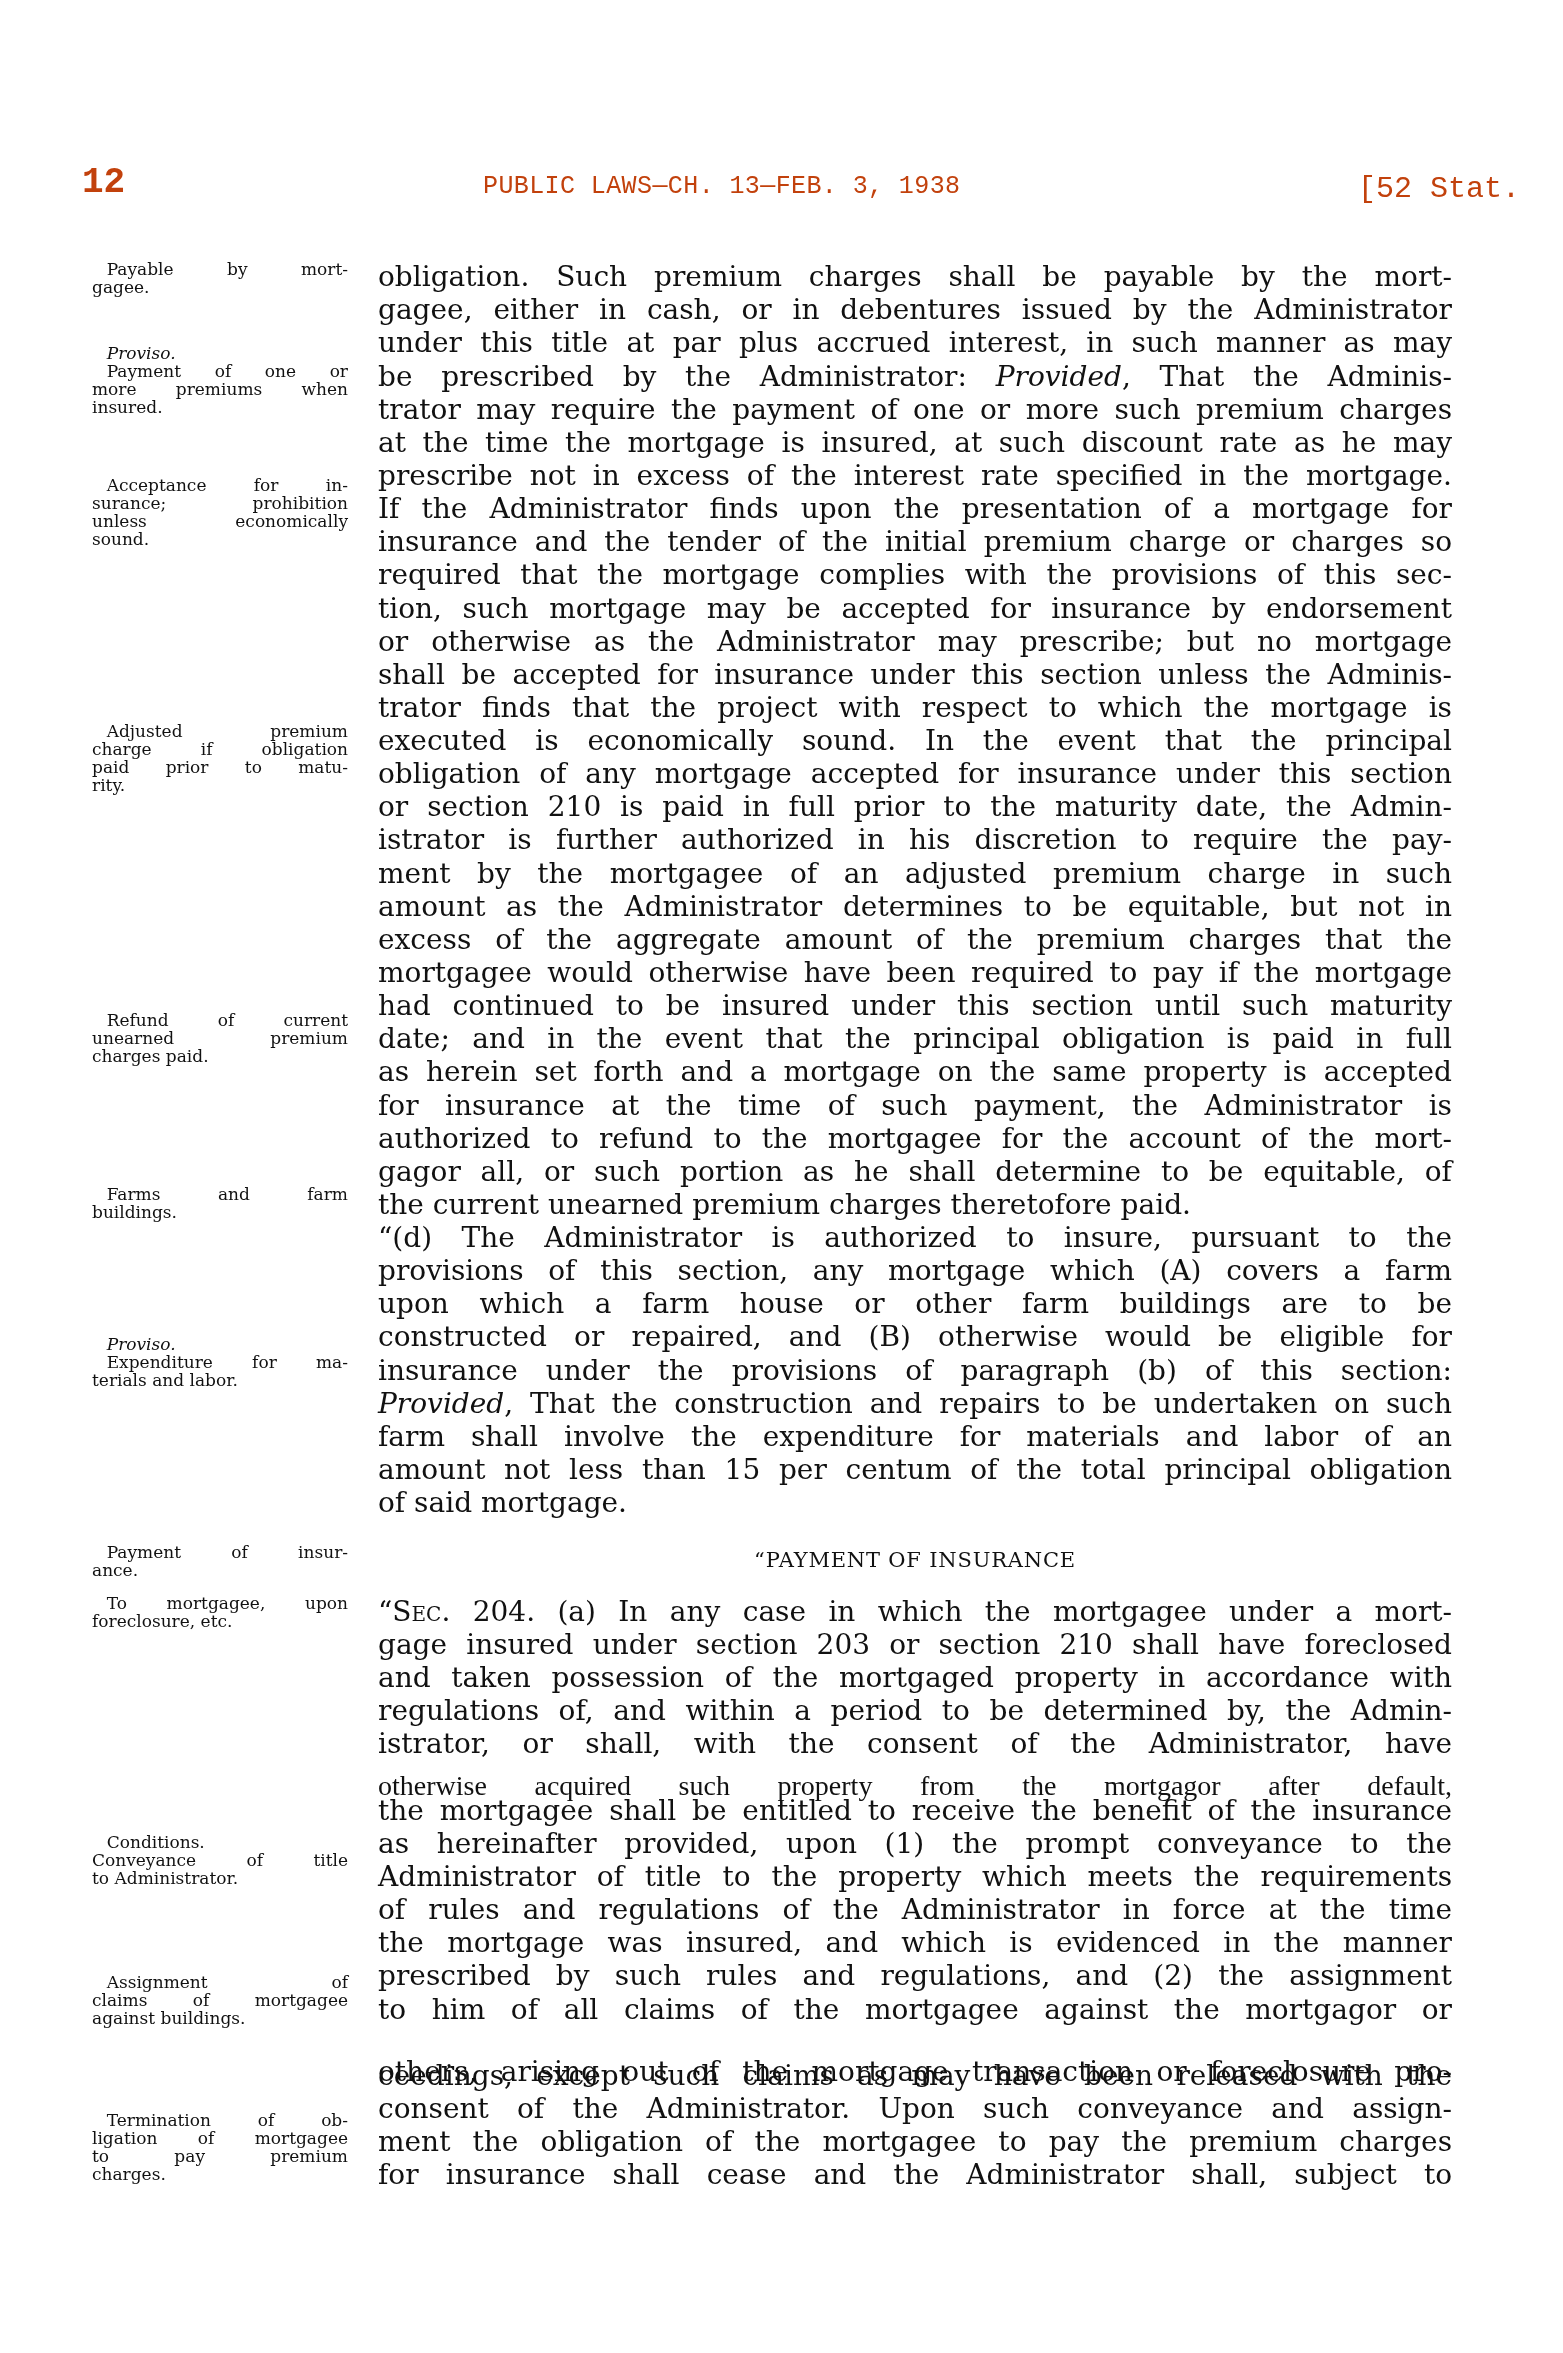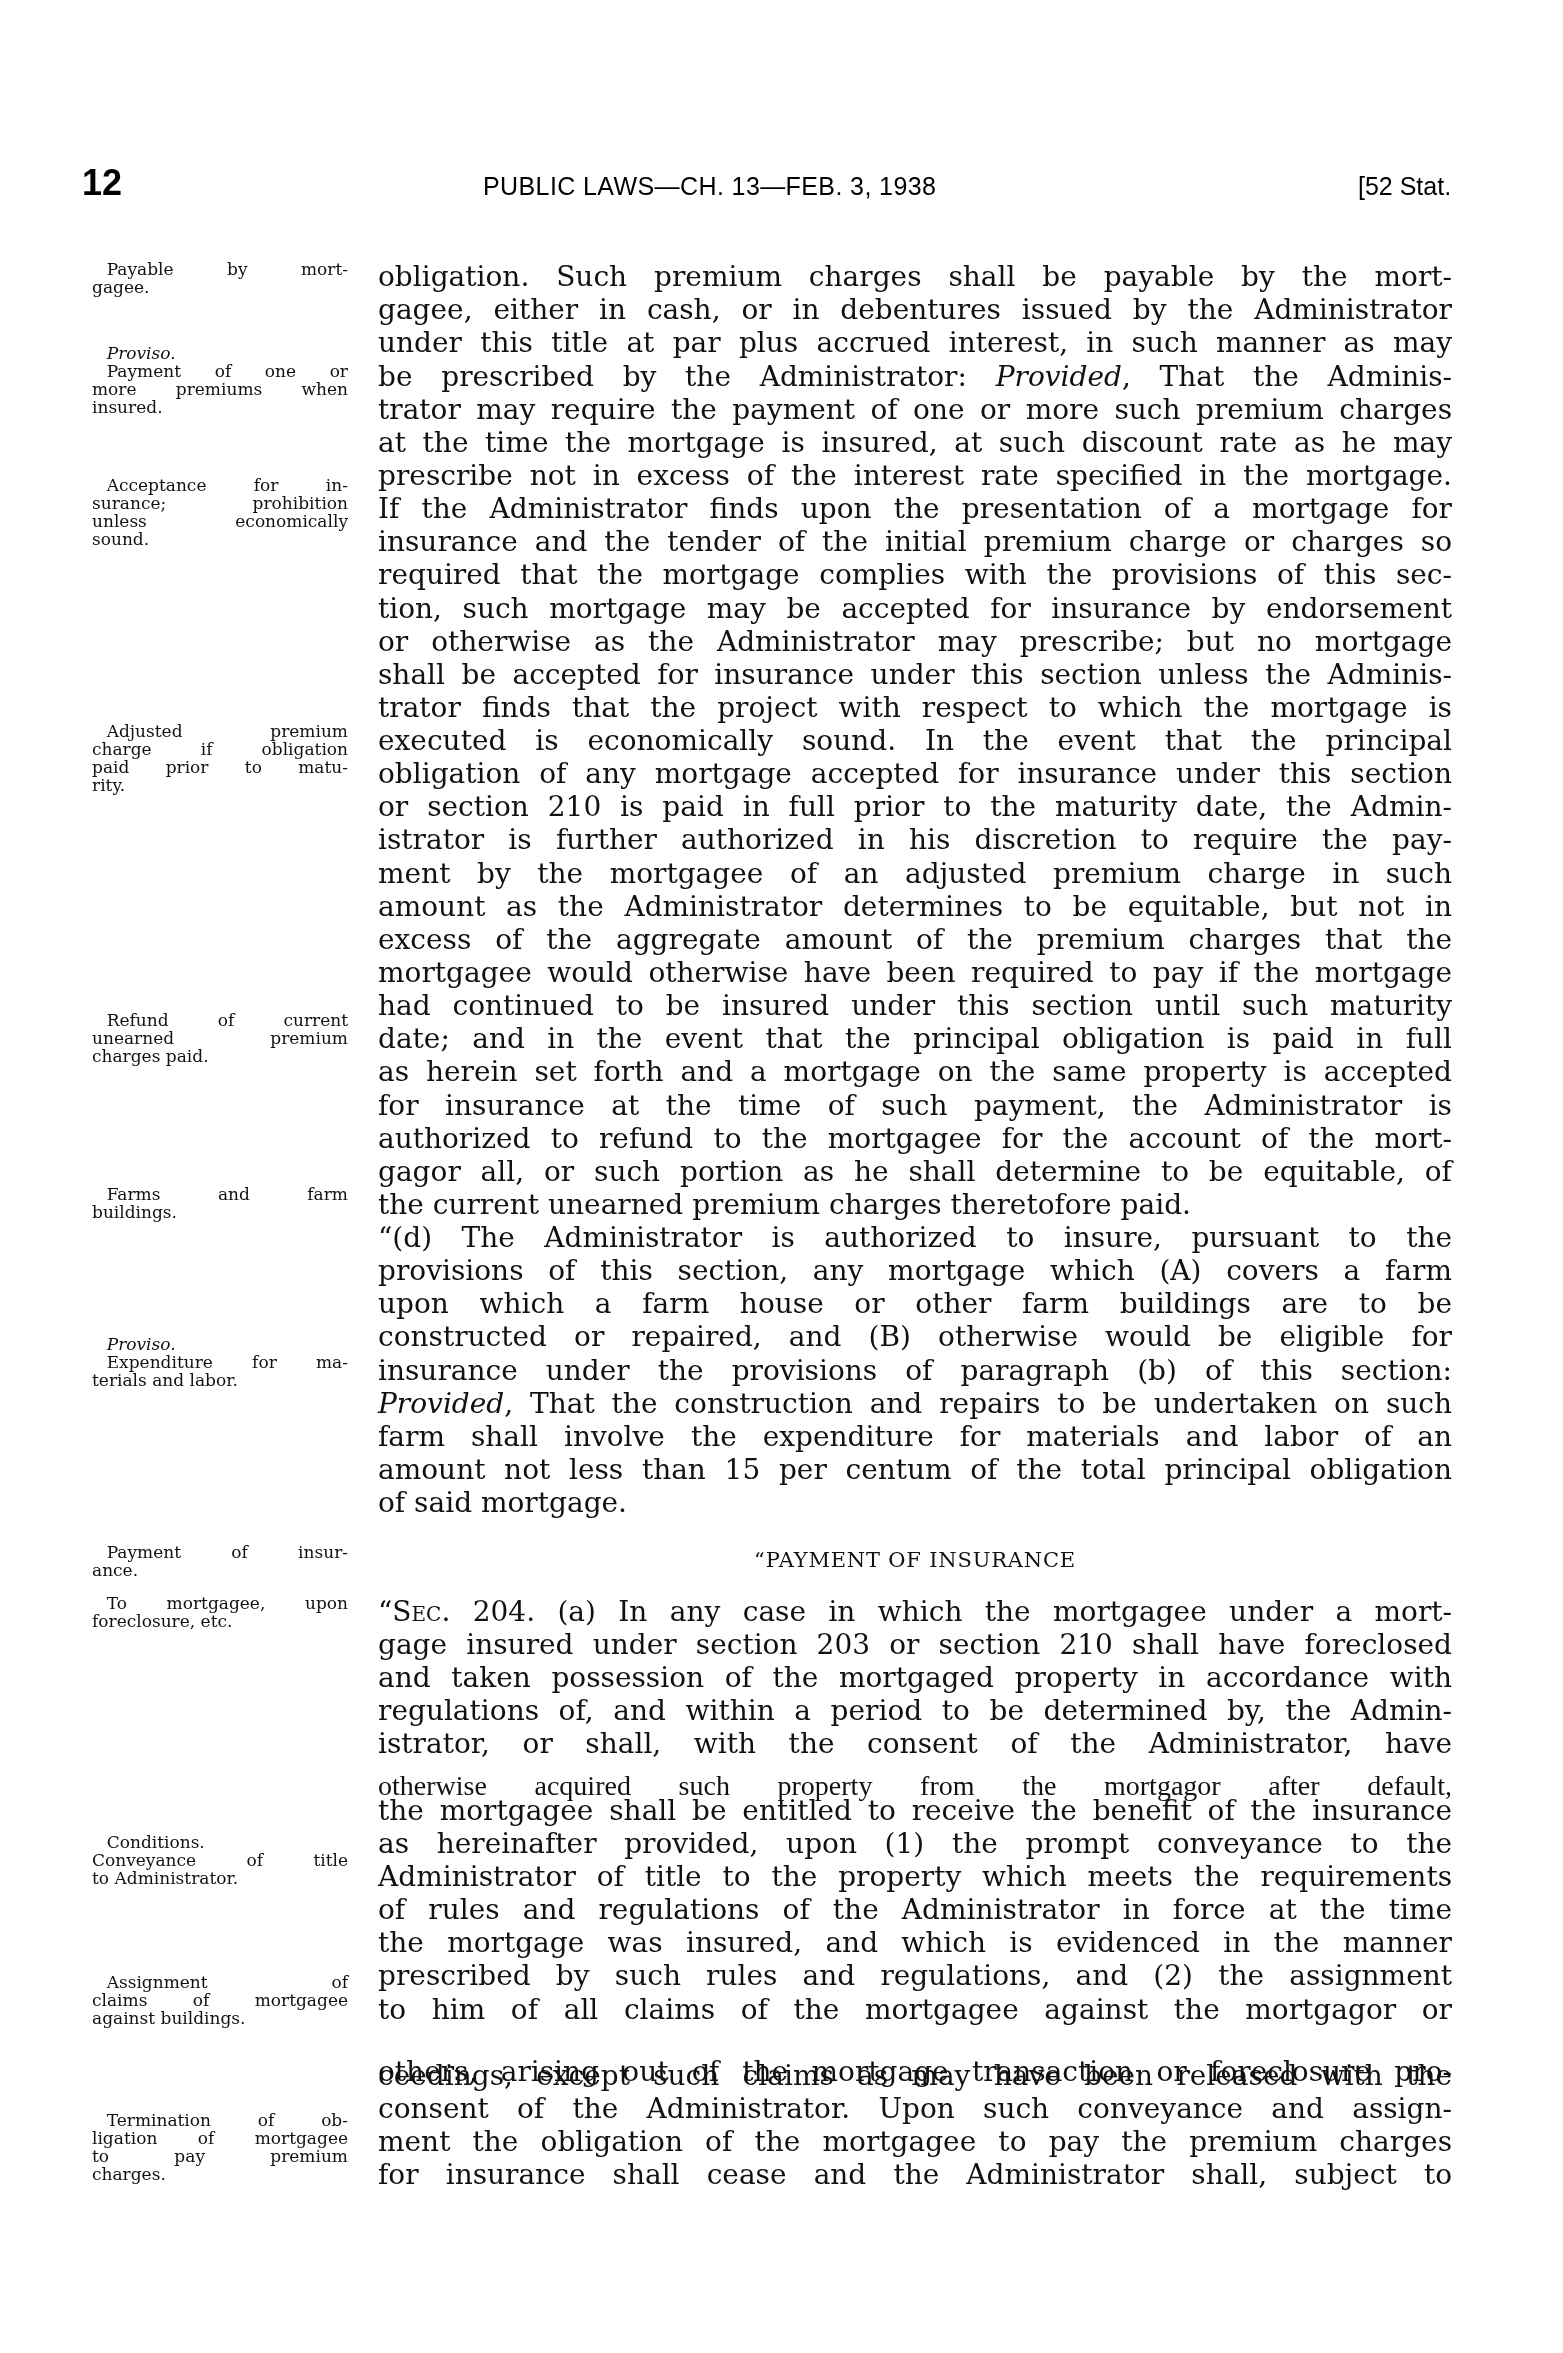--- a/index.html
+++ b/index.html
@@ -1,20 +1,20 @@
 <!DOCTYPE html>
 <html style="font-size:13px"><head>
 <meta charset="utf-8">
 <style>
   html, body { margin:0; padding:0; background:#ffffff; }
   body { width:1563px; height:2354px; position:relative; overflow:hidden; color:#111; font-family:"DejaVu Serif", "Liberation Serif", serif; }
-  .hdr { position:absolute; top:168px; font-family:Liberation Sans, sans-serif; color:#000000; }
+  .hdr { position:absolute; top:168px; font-family:Liberation Mono, monospace; color:#c2410c; }
   #pg-num { left:82px; font-size:36px; font-weight:bold; top:162px; }
   #running-head { left:483px; font-size:25px; top:172px; letter-spacing:0.4px; }
-  #vol-ref { left:1358px; font-size:25px; top:172px; }
+  #vol-ref { left:1358px; font-size:30px; top:172px; }
   .sc { font-variant:small-caps; }
   .body-line { position:absolute; left:378px; width:1074px; font-size:28px; line-height:33px; white-space:nowrap; text-align:justify; text-align-last:justify; font-family:"DejaVu Serif", serif; }
   .body-line.last { text-align-last:left; }
   .body-line.center { text-align:center; text-align-last:center; }
   .body-line.heading { font-size:21px; letter-spacing:0.8px;text-align:right; }
   .note { position:absolute; left:92px; width:256px; font-size:17px; line-height:18px; font-family:"DejaVu Serif", serif; }
   .note .ln { display:block; text-align:justify; text-align-last:justify; white-space:nowrap; }
   .note .ln.last { text-align-last:left; }
   .note .ln.ind { padding-left:14.7px; }
   i { font-style:italic; }

